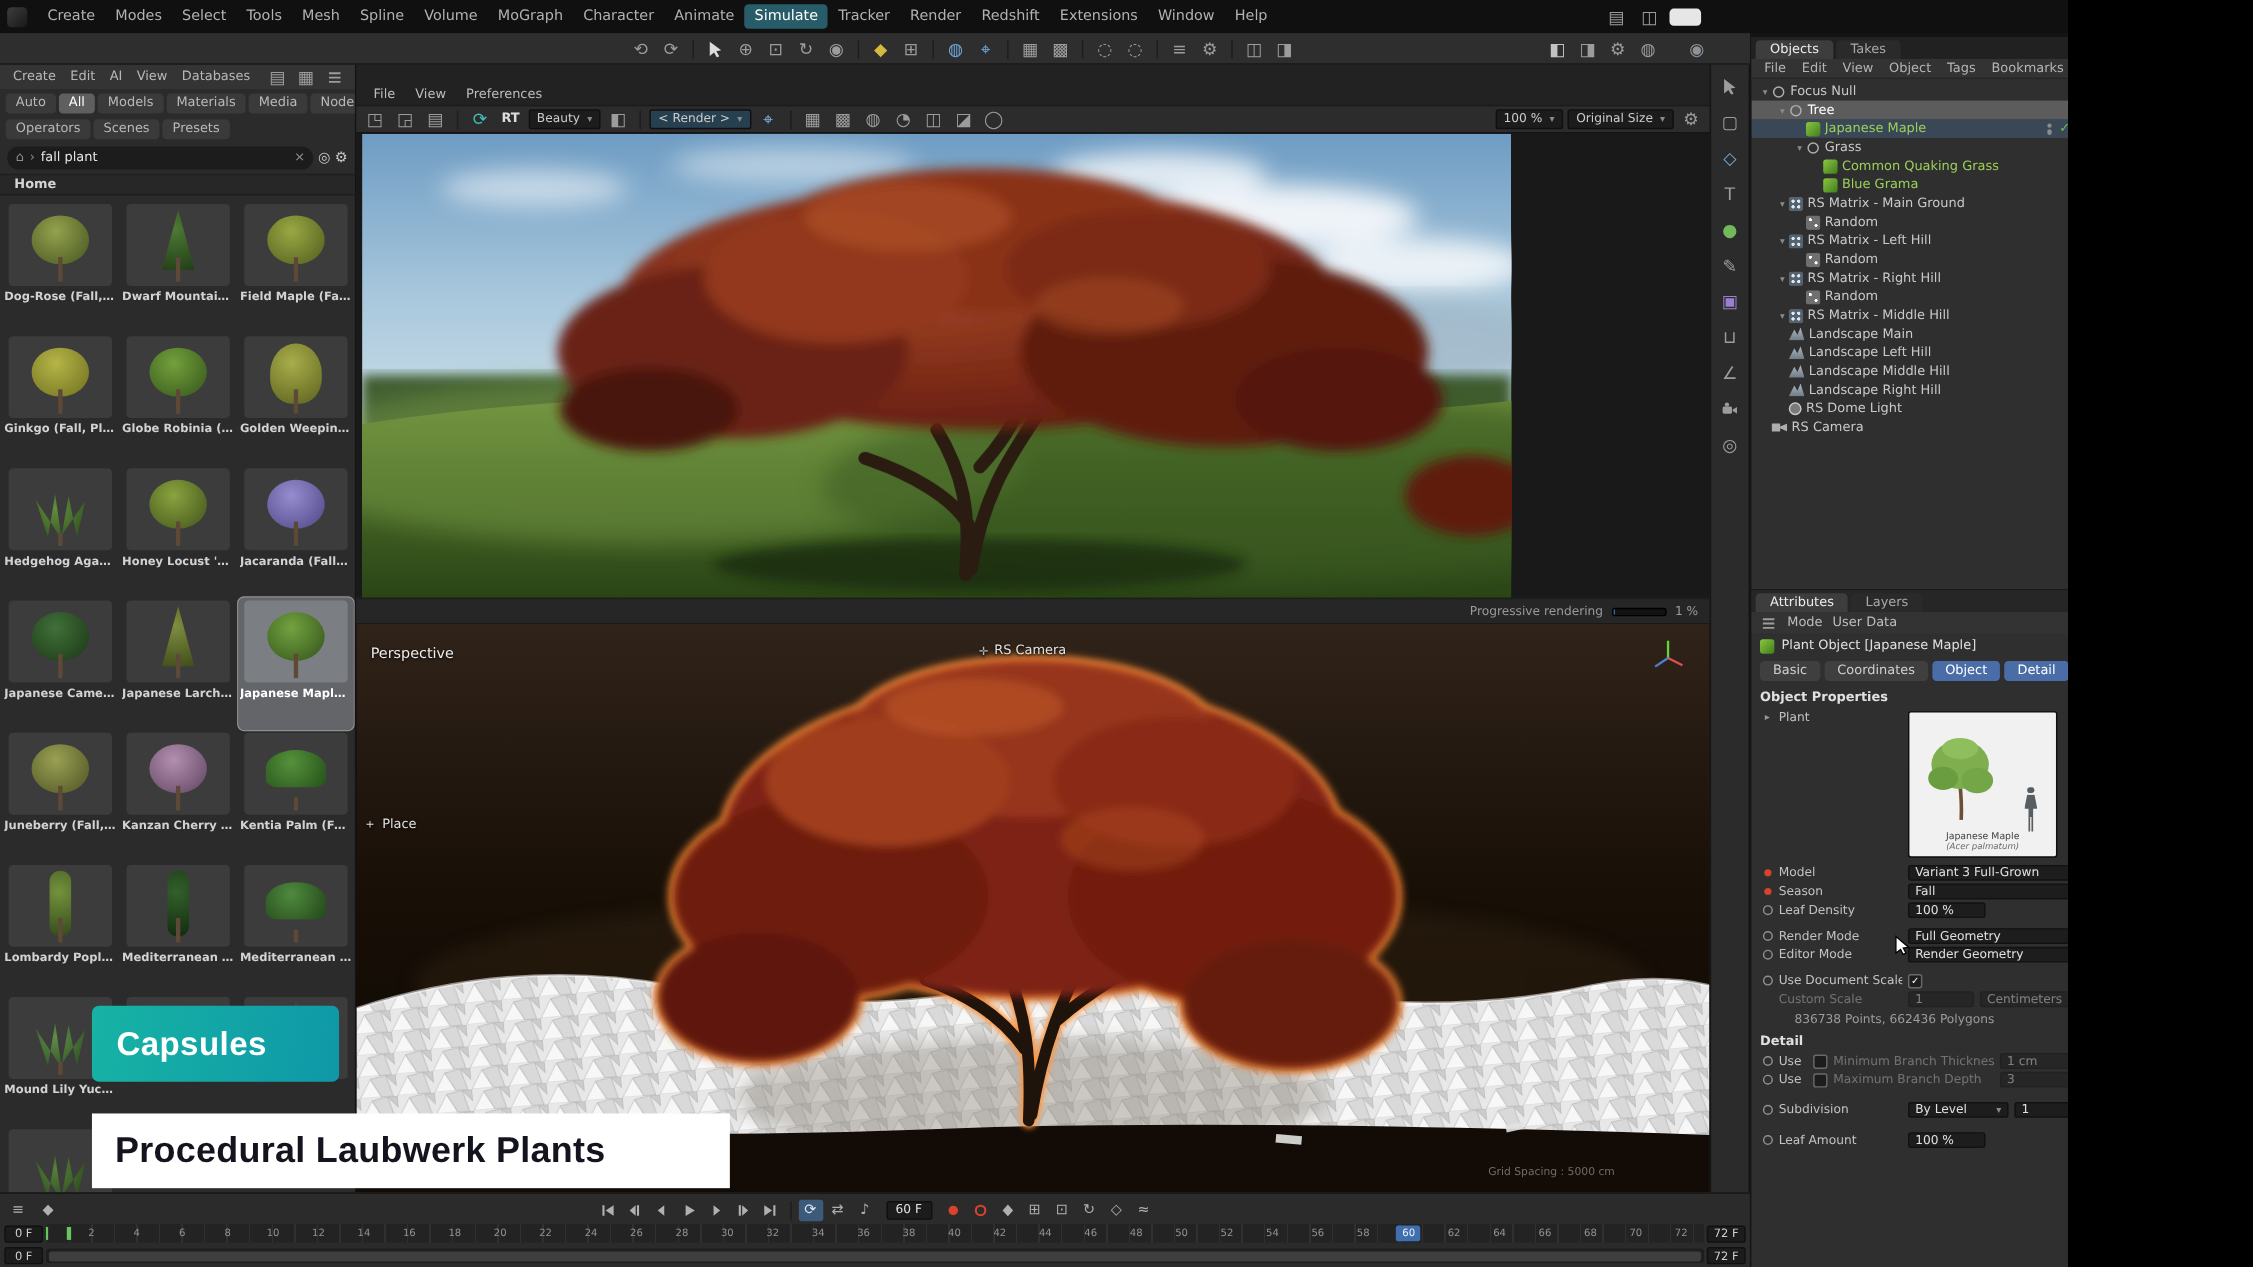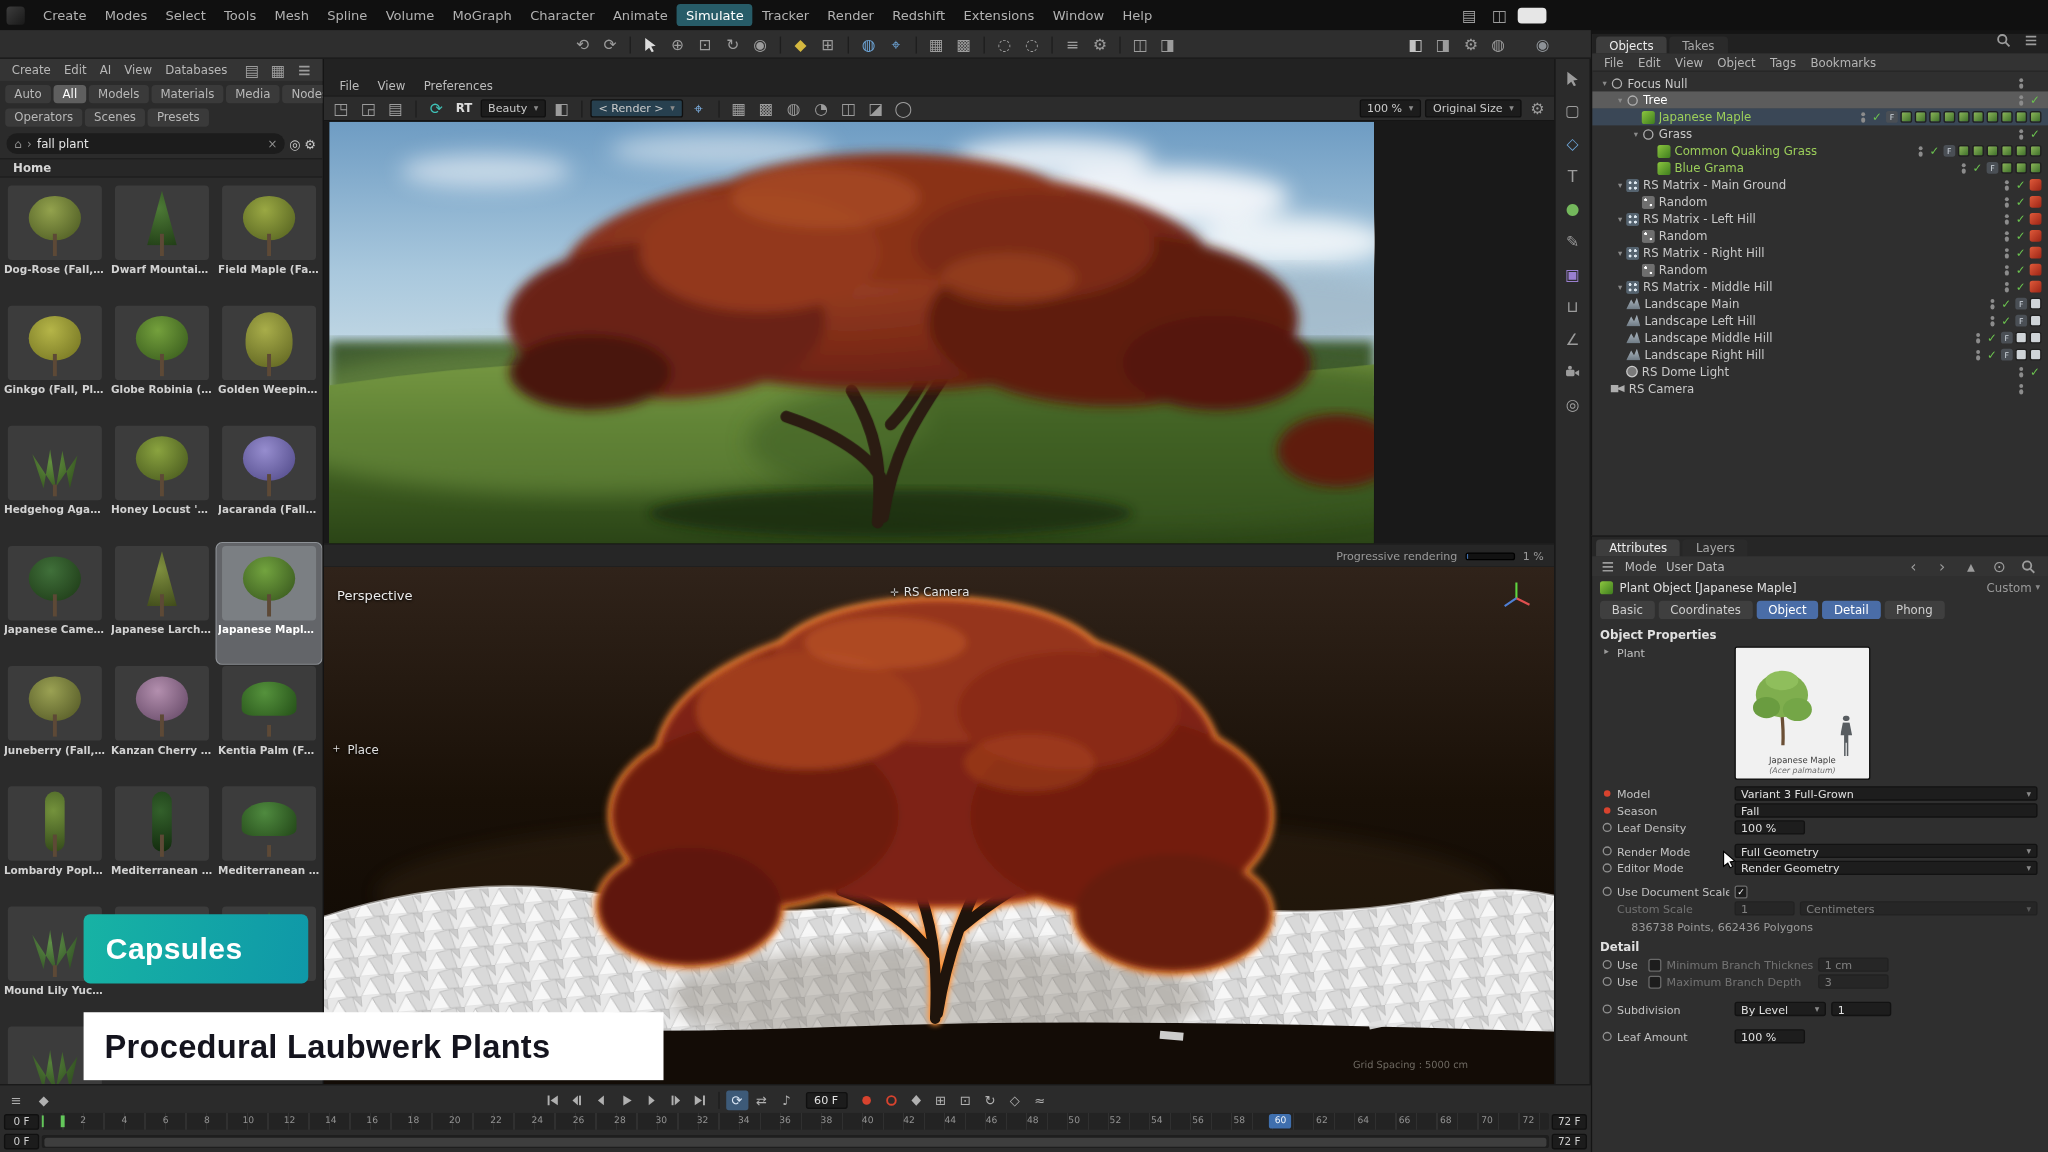--- a/index.html
+++ b/index.html
@@ -1,16 +1,16 @@
 <!DOCTYPE html>
 <html><head>
 <meta charset="utf-8">
 <style>
   html,body{margin:0;padding:0;background:#000;}
-  #stage{position:relative;width:2048px;height:1152px;overflow:hidden;background:#141414;}
+  #stage{position:relative;width:1880px;height:1152px;overflow:hidden;background:#141414;}
   #app{position:absolute;left:0;top:0;width:1568px;height:882px;transform:scale(1.30612);transform-origin:0 0;
        font-family:"DejaVu Sans","Liberation Sans",sans-serif;color:#c8c8c8;font-size:10px;}
   #app *{box-sizing:border-box;}
 
   
   .menubar{position:absolute;left:0;top:0;right:0;height:23px;background:#101010;display:flex;align-items:center;padding-left:5px;z-index:6;}
   .app-logo{width:14px;height:14px;border-radius:3px;background:linear-gradient(135deg,#3d3d3d,#181818);margin-right:7px;flex:none;}
   #menubar-items{display:flex;align-items:center;}
   .menu-item{padding:3px 7px;color:#b2b2b2;font-size:10px;border-radius:3px;white-space:nowrap;}
   .menu-item.active{background:rgba(47,118,134,.75);color:#fff;}

